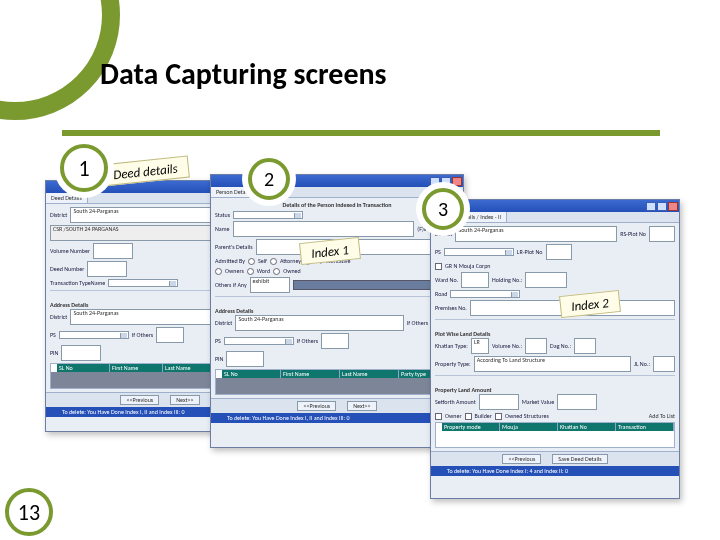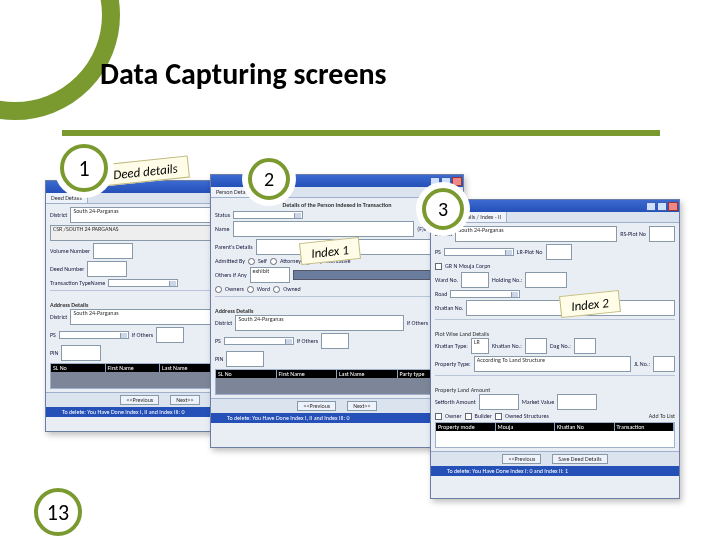--- a/index.html
+++ b/index.html
@@ -58,21 +58,21 @@
   .marker.small {
     width: 34px;
     height: 34px;
     border: 4px solid #7a9a2f;
     box-shadow: 0 0 0 6px #fff;
     font-size: 20px;
   }
   .m1 { left: 60px;  top: 144px; }
   .m2 { left: 248px; top: 158px; }
   .m3 { left: 422px; top: 188px; }
-  .page-no { left: 34px; top: 488px; }
+  .page-no { left: 5px; top: 488px; }
 
   .callout {
     position: absolute;
     background: #fffde8;
     border: 1px solid #bfb97f;
     font-size: 13px;
     padding: 3px 10px 2px 10px;
     z-index: 29;
     font-style: italic;
     transform: rotate(-6deg);
@@ -176,22 +176,23 @@
     padding-top: 10px;
   }
   .win .grid {
     background: #fff;
     border: 1px solid #9fb0cd;
     height: 24px;
     margin-top: 2px;
   }
   .win .grid .ghead {
     display: flex;
-    background: #000000;
+    background: #0f766e;
     color: #fff;
+    margin-left: 6px;
   }
   .win .grid .ghead span {
     flex: 1;
     padding: 0 2px;
     border-right: 1px solid #8fa3c4;
   }
   .win .grid .gbody { background:#7d8699; height:16px; }
   .win .footer {
     display: flex;
     justify-content: center;
@@ -334,31 +335,31 @@
     <div class="row">
       <label>Admitted By</label>
       <div class="radio"></div>
         <label>Self</label>
       <div class="radio"></div>
         <label>Attorney</label>
       <div class="radio"></div>
         <label>Representative</label>
     </div>
     <div class="row">
+      <div class="radio"></div>
+        <label>Owners</label>
+      <div class="radio"></div>
+        <label>Word</label>
+      <div class="radio"></div>
+        <label>Owned</label>
+    </div>
+    <div class="row">
       <label>Others if Any</label>
       <div class="fld" style="max-width:40px">exhibit</div>
       <div style="flex:1;height:8px;background:#6b7d9e;border:1px solid #556"></div>
-    </div>
-    <div class="row">
-      <div class="radio"></div>
-        <label>Owners</label>
-      <div class="radio"></div>
-        <label>Word</label>
-      <div class="radio"></div>
-        <label>Owned</label>
     </div>
 
     <div class="sect">
       <label style="font-weight:bold">Address Details</label>
       <div class="row">
         <label>District</label>
         <div class="fld">South 24-Parganas</div>
         <label>If Others</label>
         <div class="fld" style="max-width:28px"></div>
       </div>
@@ -421,44 +422,44 @@
       <label>Ward No.</label>
       <div class="fld" style="max-width:28px"></div>
       <label>Holding No.:</label>
       <div class="fld" style="max-width:42px"></div>
     </div>
     <div class="row">
       <label>Road</label>
       <div class="sel"></div>
     </div>
     <div class="row">
-      <label>Khatian No.</label>
+      <label>Premises No.</label>
       <div class="fld"></div>
     </div>
 
     <div class="sect">
-      <label style="font-weight:normal">Plot Wise Land Details</label>
+      <label style="font-weight:bold">Plot Wise Land Details</label>
       <div class="row">
         <label>Khatian Type:</label>
         <div class="fld" style="max-width:18px">LR</div>
-        <label>Khatian No.:</label>
+        <label>Volume No.:</label>
         <div class="fld" style="max-width:22px"></div>
         <label>Dag No.:</label>
         <div class="fld" style="max-width:22px"></div>
       </div>
       <div class="row">
         <label>Property Type:</label>
         <div class="fld">According To Land Structure</div>
         <label>JL No.:</label>
         <div class="fld" style="max-width:22px"></div>
       </div>
     </div>
 
     <div class="sect">
-      <label style="font-weight:normal">Property Land Amount</label>
+      <label style="font-weight:bold">Property Land Amount</label>
       <div class="row">
         <label>Setforth Amount</label>
         <div class="fld" style="max-width:40px"></div>
         <label>Market Value</label>
         <div class="fld" style="max-width:40px"></div>
       </div>
       <div class="row">
         <div class="chk"></div>
           <label>Owner</label>
         <div class="chk"></div>
@@ -477,14 +478,14 @@
         <span>Khatian No</span>
         <span>Transaction</span>
       </div>
       <div class="gbody" style="background:#fff"></div>
     </div>
   </div>
   <div class="footer">
     <div class="fbtn">&lt;&lt;Previous</div>
     <div class="fbtn">Save Deed Details</div>
   </div>
-  <div class="statusbar">To delete: You Have Done Index I: 0 and Index II: 1</div>
+  <div class="statusbar">To delete: You Have Done Index I: 4 and Index II: 0</div>
 </div>
 
 </body></html>

